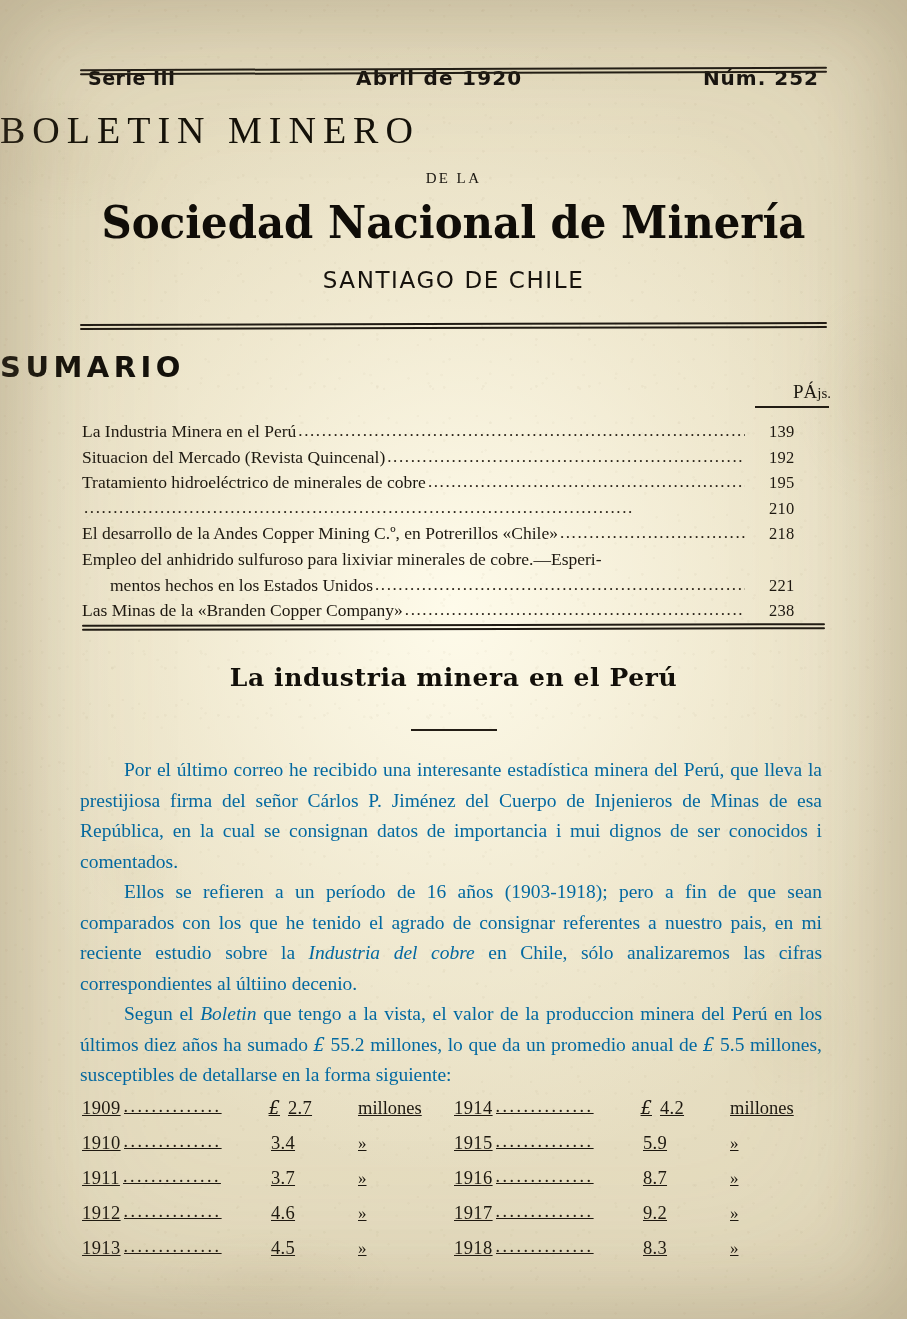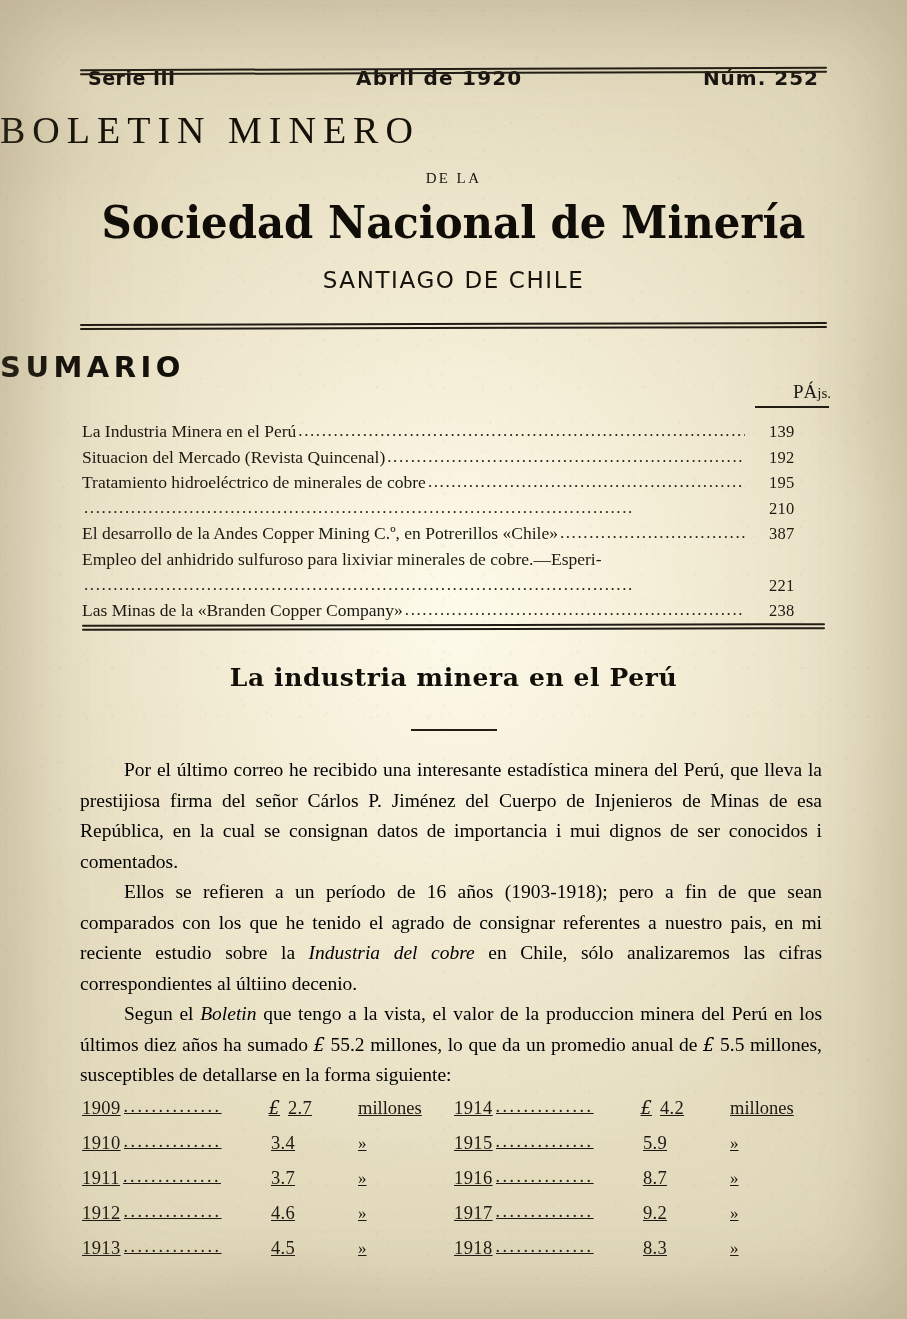--- a/index.html
+++ b/index.html
@@ -149,21 +149,21 @@
   .art-rule{
     position:absolute;left:50%;top:729px;width:86px;height:2px;
     margin-left:-43px;background:#231d15;
   }
 
   
   .body{
     position:absolute;left:80px;width:742px;top:755px;
     font-family:"Liberation Serif", serif;
     font-size:19.5px;line-height:30.5px;
-    color:#000000;text-align:justify;
+    color:#0369a1;text-align:justify;
   }
   .body p{margin:0;text-indent:44px;}
   .body p i{font-style:italic;}
   .pound{font-family:"DejaVu Serif", serif;font-style:italic;font-size:18px;}
 
   
   .figs{
     position:absolute;left:82px;width:744px;top:1090px;
     font-family:"Liberation Serif", serif;
     font-size:18.5px;color:#1d1810;
@@ -228,28 +228,29 @@
         <span class="lead">..............................................................................................</span>
         <span class="pg">195</span>
       </div>
       <div class="toc-row">
         <span class="lead">..............................................................................................</span>
         <span class="pg">210</span>
       </div>
       <div class="toc-row">
         <span class="ttl">El desarrollo de la Andes Copper Mining C.º, en Potrerillos «Chile»</span>
         <span class="lead">..............................................................................................</span>
-        <span class="pg">387</span>
+        <span class="pg">218</span>
       </div>
       <div class="toc-row nolead">
         <span class="ttl">Empleo del anhidrido sulfuroso para lixiviar minerales de cobre.—Esperi-</span>
         <span class="lead">..............................................................................................</span>
         <span class="pg"></span>
       </div>
       <div class="toc-row cont">
+        <span class="ttl">mentos hechos en los Estados Unidos</span>
         <span class="lead">..............................................................................................</span>
         <span class="pg">221</span>
       </div>
       <div class="toc-row">
         <span class="ttl">Las Minas de la «Branden Copper Company»</span>
         <span class="lead">..............................................................................................</span>
         <span class="pg">238</span>
       </div>
     </div>
 

